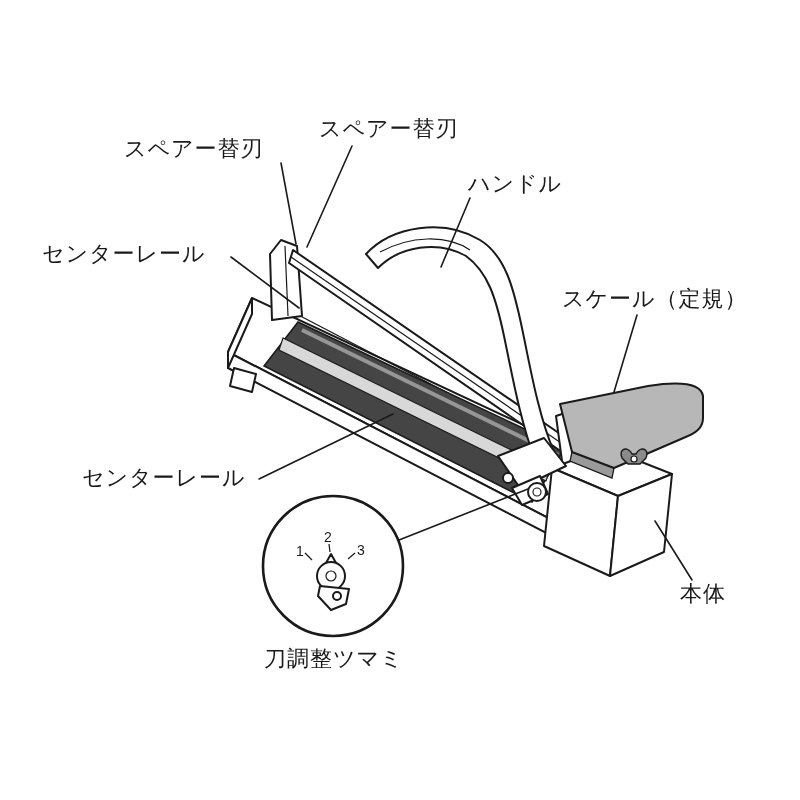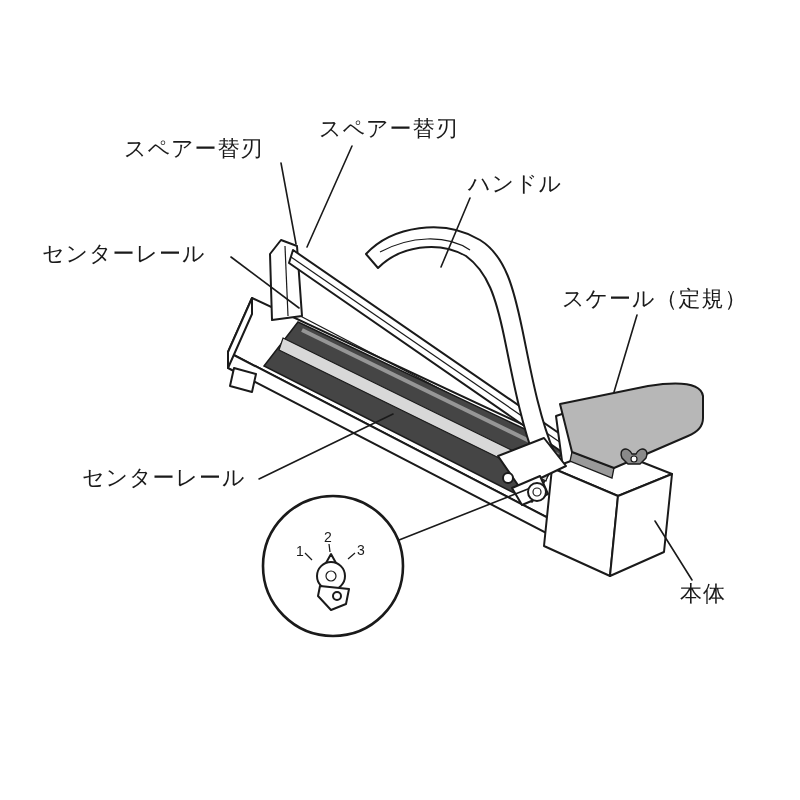--- a/index.html
+++ b/index.html
@@ -127,13 +127,14 @@
   <div class="label" style="left:468px; top:171px;">ハンドル</div>
 
   <div class="label" style="left:42px; top:241px;">センターレール</div>
 
   <div class="label" style="left:562px; top:286px;font-family:Liberation Serif, serif;">スケール（定規）</div>
 
   <div class="label" style="left:82px; top:465px;">センターレール</div>
 
   <div class="label" style="left:680px; top:581px;">本体</div>
 
+  <div class="label" style="left:264px; top:646px;">刀調整ツマミ</div>
 </div>
 
 </body></html>

